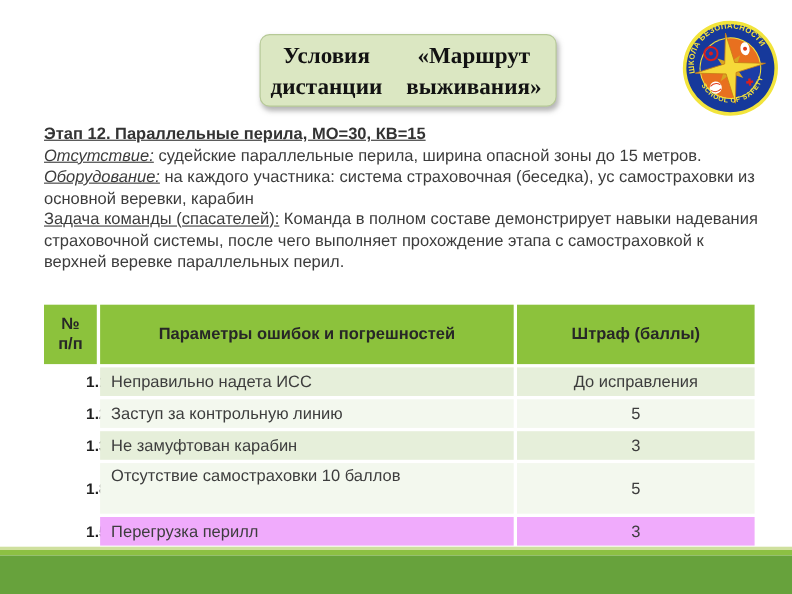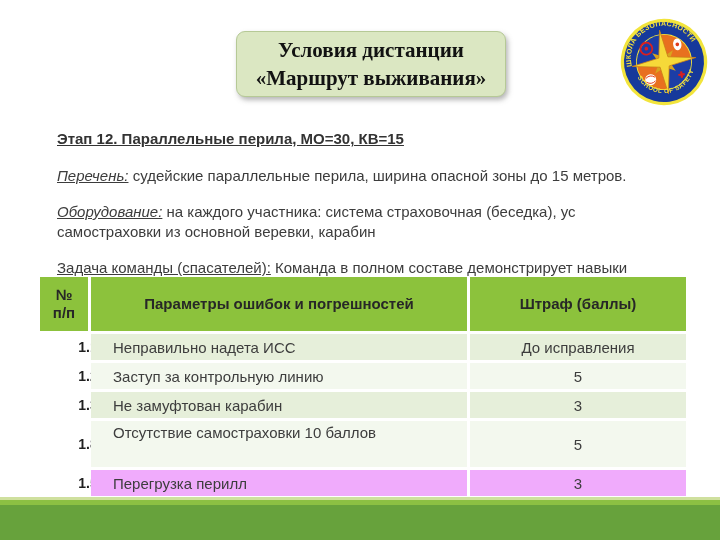--- a/index.html
+++ b/index.html
@@ -5,46 +5,46 @@
   html,body{margin:0;padding:0;background:#888;}
   .page{
     position:relative;width:720px;height:540px;background:#ffffff;
     overflow:hidden;font-family:"Liberation Sans",sans-serif;
   }
   
   .title-box{
     position:absolute;left:236px;top:31px;width:268px;height:64px;
     background:#dbe7c2;border:1px solid #b6c996;border-radius:9px;
     box-shadow:2px 3px 5px rgba(110,110,110,.5);
-    display:flex;flex-direction:column;align-items:center;justify-content:center;
+    display:flex;flex-direction:row;align-items:center;justify-content:center;
     font-family:"Liberation Serif",serif;font-weight:700;font-size:21px;color:#121212;
     line-height:28px;text-align:center;
   }
   
   .logo{position:absolute;left:618px;top:16px;width:92px;height:92px;}
   
   .intro{
     position:absolute;left:40px;top:112px;width:652px;
     font-size:15px;color:#3c3c3c;line-height:19.5px;
   }
-  .intro p{margin:17px;}
+  .intro p{margin:0;}
   .u-bold{font-weight:700;text-decoration:underline;color:#333;}
   .u-italic{font-style:italic;text-decoration:underline;}
   .u-plain{text-decoration:underline;}
   
   .score-table{
     position:absolute;left:40px;top:277px;width:646px;
     display:grid;grid-template-columns:48px 376px 1fr;
     grid-template-rows:54px 26px 26px 26px 46px 26px;
     gap:3px;background:#ffffff;font-size:15px;color:#3d3d3d;
   }
   .cell{display:flex;align-items:center;}
   .head{background:#8cc23c;color:#272727;font-weight:700;justify-content:center;text-align:center;line-height:18px;}
   .numcell{background:#9fc84f;color:#1f1f1f;font-weight:700;justify-content:center;font-size:14px;margin-left:48px;}
-  .errcell{padding-left:22px;}
+  .errcell{padding-left:10px;}
   .pencell{justify-content:center;text-align:center;}
   .row-odd{background:#e6efda;}
   .row-even{background:#f3f8ee;}
   .row-last{background:#f0abfc;}
   .cell.top{align-items:flex-start;padding-top:3px;}
   
   .footer{position:absolute;left:0;right:0;bottom:0;height:43px;display:flex;flex-direction:column;}
   .footer .s1{height:3px;background:#cfe09e;}
   .footer .s2{height:5px;background:#8cc043;}
   .footer .s3{flex:1;background:#67a23c;}
@@ -83,21 +83,21 @@
         <textPath href="#arcTop" startOffset="2">ШКОЛА БЕЗОПАСНОСТИ</textPath>
       </text>
       <text font-family="Liberation Sans, sans-serif" font-size="6.8" font-weight="700" fill="#f6e23a" letter-spacing="0.6">
         <textPath href="#arcBottom" startOffset="4">SCHOOL OF SAFETY</textPath>
       </text>
     </g>
   </svg>
 
   <div class="intro">
     <p><span class="u-bold">Этап 12.  Параллельные перила, МО=30, КВ=15</span></p>
-    <p><span class="u-italic">Перечень:</span><span> судейские параллельные перила, ширина опасной зоны до 15 метров.</span></p>
+    <p><span class="u-italic">Отсутствие:</span><span> судейские параллельные перила, ширина опасной зоны до 15 метров.</span></p>
     <p><span class="u-italic">Оборудование:</span><span> на каждого участника: система страховочная (беседка), ус самостраховки из основной веревки, карабин</span></p>
     <p><span class="u-plain">Задача команды (спасателей):</span><span> Команда в полном составе демонстрирует навыки надевания страховочной системы, после чего выполняет прохождение этапа с самостраховкой к верхней веревке параллельных перил.</span></p>
   </div>
 
   <div class="score-table">
     <div class="cell head">
       <span><span>№</span><br><span>п/п</span></span>
     </div>
     <div class="cell head">Параметры ошибок и погрешностей</div>
     <div class="cell head">Штраф (баллы)</div>

